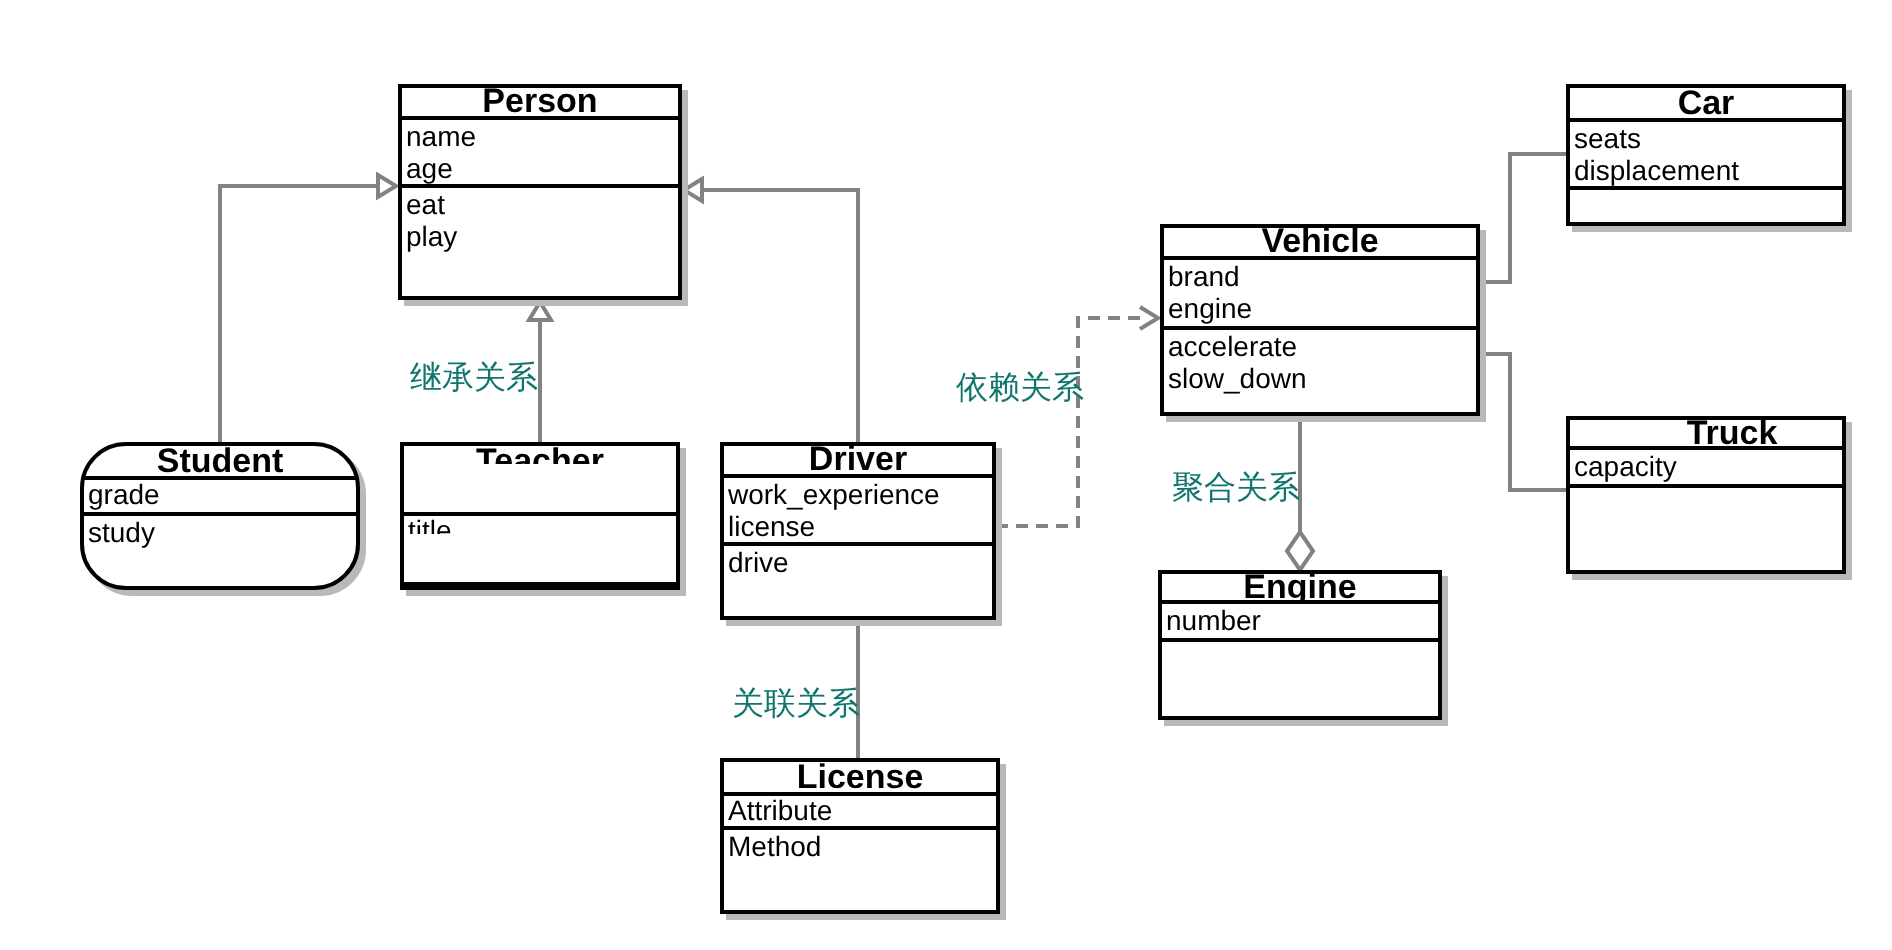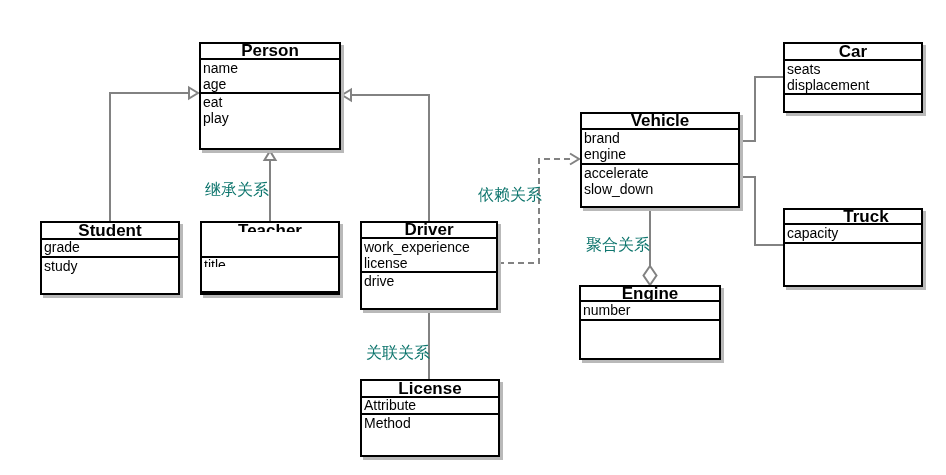--- a/index.html
+++ b/index.html
@@ -30,21 +30,21 @@
     border-top:2px solid #000000; font-size:14px; color:#000;
     padding:0 2px; line-height:16px; overflow:hidden;
   }
   .uml-methods { flex:1; }
 
   
   .box-person  { left:199px; top:42px;  width:142px; height:108px; }
   .box-person  .uml-title { height:14px; line-height:14px; }
   .box-person  .uml-attrs { height:34px; }
 
-  .box-student { left:40px;  top:221px; width:140px; height:74px; }
+  .box-student { left:40px;  top:221px; width:140px; height:74px;border-radius:23px; }
   .box-student .uml-title { height:15px; line-height:15px; }
   .box-student .uml-attrs { height:18px; line-height:15px; }
 
   .box-teacher { left:200px; top:221px; width:140px; height:74px;gap:24px; }
   .box-teacher .uml-title { height:15px; line-height:15px; }
   .box-teacher .uml-attrs { height:18px; line-height:15px; }
 
   .box-driver  { left:360px; top:221px; width:138px; height:89px; }
   .box-driver  .uml-title { height:14px; line-height:14px; }
   .box-driver  .uml-attrs { height:34px; }

